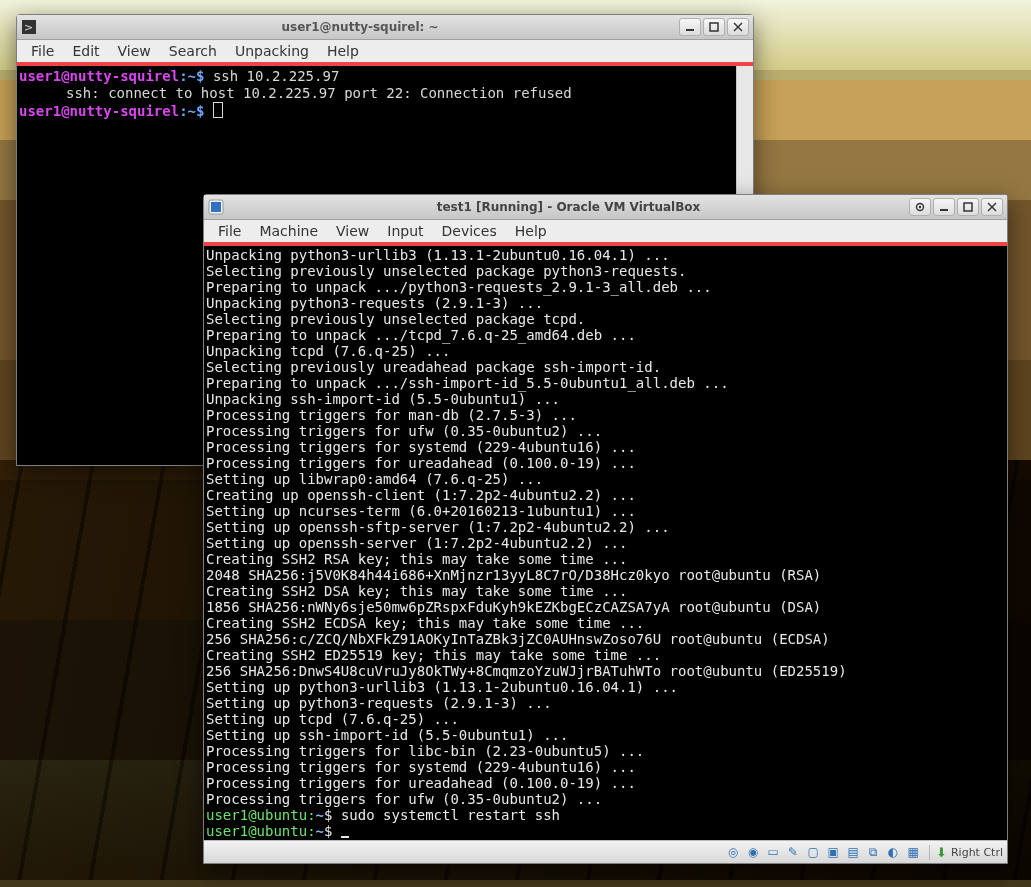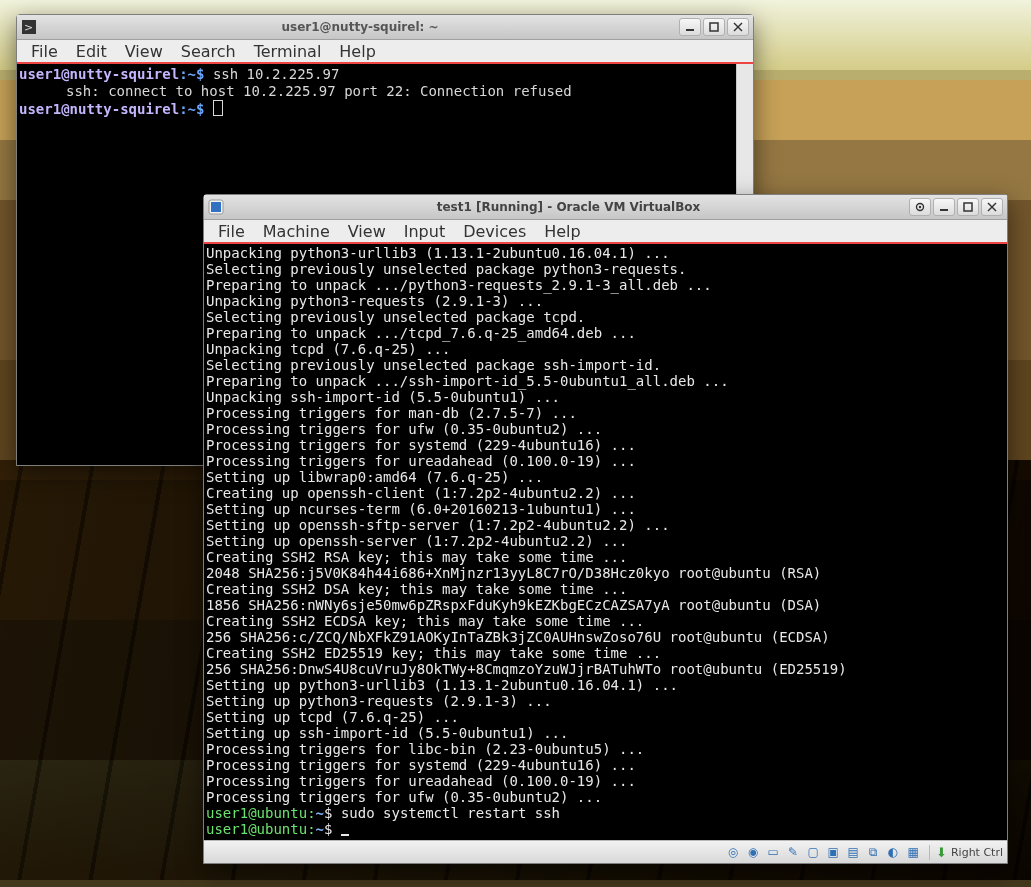--- a/index.html
+++ b/index.html
@@ -99,22 +99,22 @@
     font-size: 10px;
     line-height: 1;
   }
   .menubar {
     height: 22px;
     display: flex;
     align-items: center;
     padding: 0 6px;
     gap: 2px;
     background: #ededed;
-    border-bottom: 2px solid #ef4444;
-    font-size: 16px;
+    border-bottom: 4px solid #ef4444;
+    font-size: 14px;
     color: #333;
   }
   .menubar .menu-item {
     padding: 2px 8px;
     border-radius: 3px;
   }
 
   
   #term-win { left: 16px; top: 14px; width: 736px; height: 450px; }
   #term-win .terminal-area {
@@ -130,21 +130,21 @@
     line-height: 17px;
     color: #ccc;
     white-space: pre;
     overflow: hidden;
   }
   #term-win .scrollbar {
     width: 16px;
     background: #e7e7e7;
     border-left: 1px solid #c9c9c9;
   }
-  .ps1-user { color: #c4b5fd; font-weight: bold; }
+  .ps1-user { color: #d946ef; font-weight: bold; }
   .ps1-path { color: #6da8ff; font-weight: bold; }
   .ps1-dollar { color: #6da8ff; font-weight: bold; }
   .cmd { color: #d8d8d8; margin-top: 36px; }
   .out { color: #d8d8d8; margin-left: 47px; }
   .cursorbox {
     display: inline-block;
     width: 8px; height: 14px;
     border: 1px solid #d8d8d8;
     vertical-align: -2px;
   }
@@ -232,21 +232,21 @@
           <line x1="1" y1="1" x2="9" y2="9" stroke="#333" stroke-width="1.5"></line>
           <line x1="9" y1="1" x2="1" y2="9" stroke="#333" stroke-width="1.5"></line>
         </svg>
     </span>
   </div>
   <div class="menubar">
     <span class="menu-item">File</span>
     <span class="menu-item">Edit</span>
     <span class="menu-item">View</span>
     <span class="menu-item">Search</span>
-    <span class="menu-item">Terminal</span>
+    <span class="menu-item">Unpacking</span>
     <span class="menu-item">Help</span>
   </div>
   <div class="terminal-area">
     <div class="terminal-content"><span class="ps1-user">user1@nutty-squirel</span><span class="ps1-dollar">:</span><span class="ps1-path">~</span><span class="ps1-dollar">$</span> <span class="cmd">ssh 10.2.225.97</span>
 <span class="out">ssh: connect to host 10.2.225.97 port 22: Connection refused</span>
 <span class="ps1-user">user1@nutty-squirel</span><span class="ps1-dollar">:</span><span class="ps1-path">~</span><span class="ps1-dollar">$</span> <span class="cursorbox"></span></div>
     <div class="scrollbar"></div>
   </div>
 </div>
 
@@ -290,24 +290,24 @@
     <span class="menu-item">Devices</span>
     <span class="menu-item">Help</span>
   </div>
   <div class="vm-content" id="vm-content"><span>Unpacking python3-urllib3 (1.13.1-2ubuntu0.16.04.1) ...</span>
 <span>Selecting previously unselected package python3-requests.</span>
 <span>Preparing to unpack .../python3-requests_2.9.1-3_all.deb ...</span>
 <span>Unpacking python3-requests (2.9.1-3) ...</span>
 <span>Selecting previously unselected package tcpd.</span>
 <span>Preparing to unpack .../tcpd_7.6.q-25_amd64.deb ...</span>
 <span>Unpacking tcpd (7.6.q-25) ...</span>
-<span>Selecting previously unselected package ssh-import-id.</span>
+<span>Selecting previously ureadahead package ssh-import-id.</span>
 <span>Preparing to unpack .../ssh-import-id_5.5-0ubuntu1_all.deb ...</span>
 <span>Unpacking ssh-import-id (5.5-0ubuntu1) ...</span>
-<span>Processing triggers for man-db (2.7.5-7) ...</span>
+<span>Processing triggers for man-db (2.7.5-3) ...</span>
 <span>Processing triggers for ufw (0.35-0ubuntu2) ...</span>
 <span>Processing triggers for systemd (229-4ubuntu16) ...</span>
 <span>Processing triggers for ureadahead (0.100.0-19) ...</span>
 <span>Setting up libwrap0:amd64 (7.6.q-25) ...</span>
 <span>Creating up openssh-client (1:7.2p2-4ubuntu2.2) ...</span>
 <span>Setting up ncurses-term (6.0+20160213-1ubuntu1) ...</span>
 <span>Setting up openssh-sftp-server (1:7.2p2-4ubuntu2.2) ...</span>
 <span>Setting up openssh-server (1:7.2p2-4ubuntu2.2) ...</span>
 <span>Creating SSH2 RSA key; this may take some time ...</span>
 <span>2048 SHA256:j5V0K84h44i686+XnMjnzr13yyL8C7rO/D38Hcz0kyo root@ubuntu (RSA)</span>

